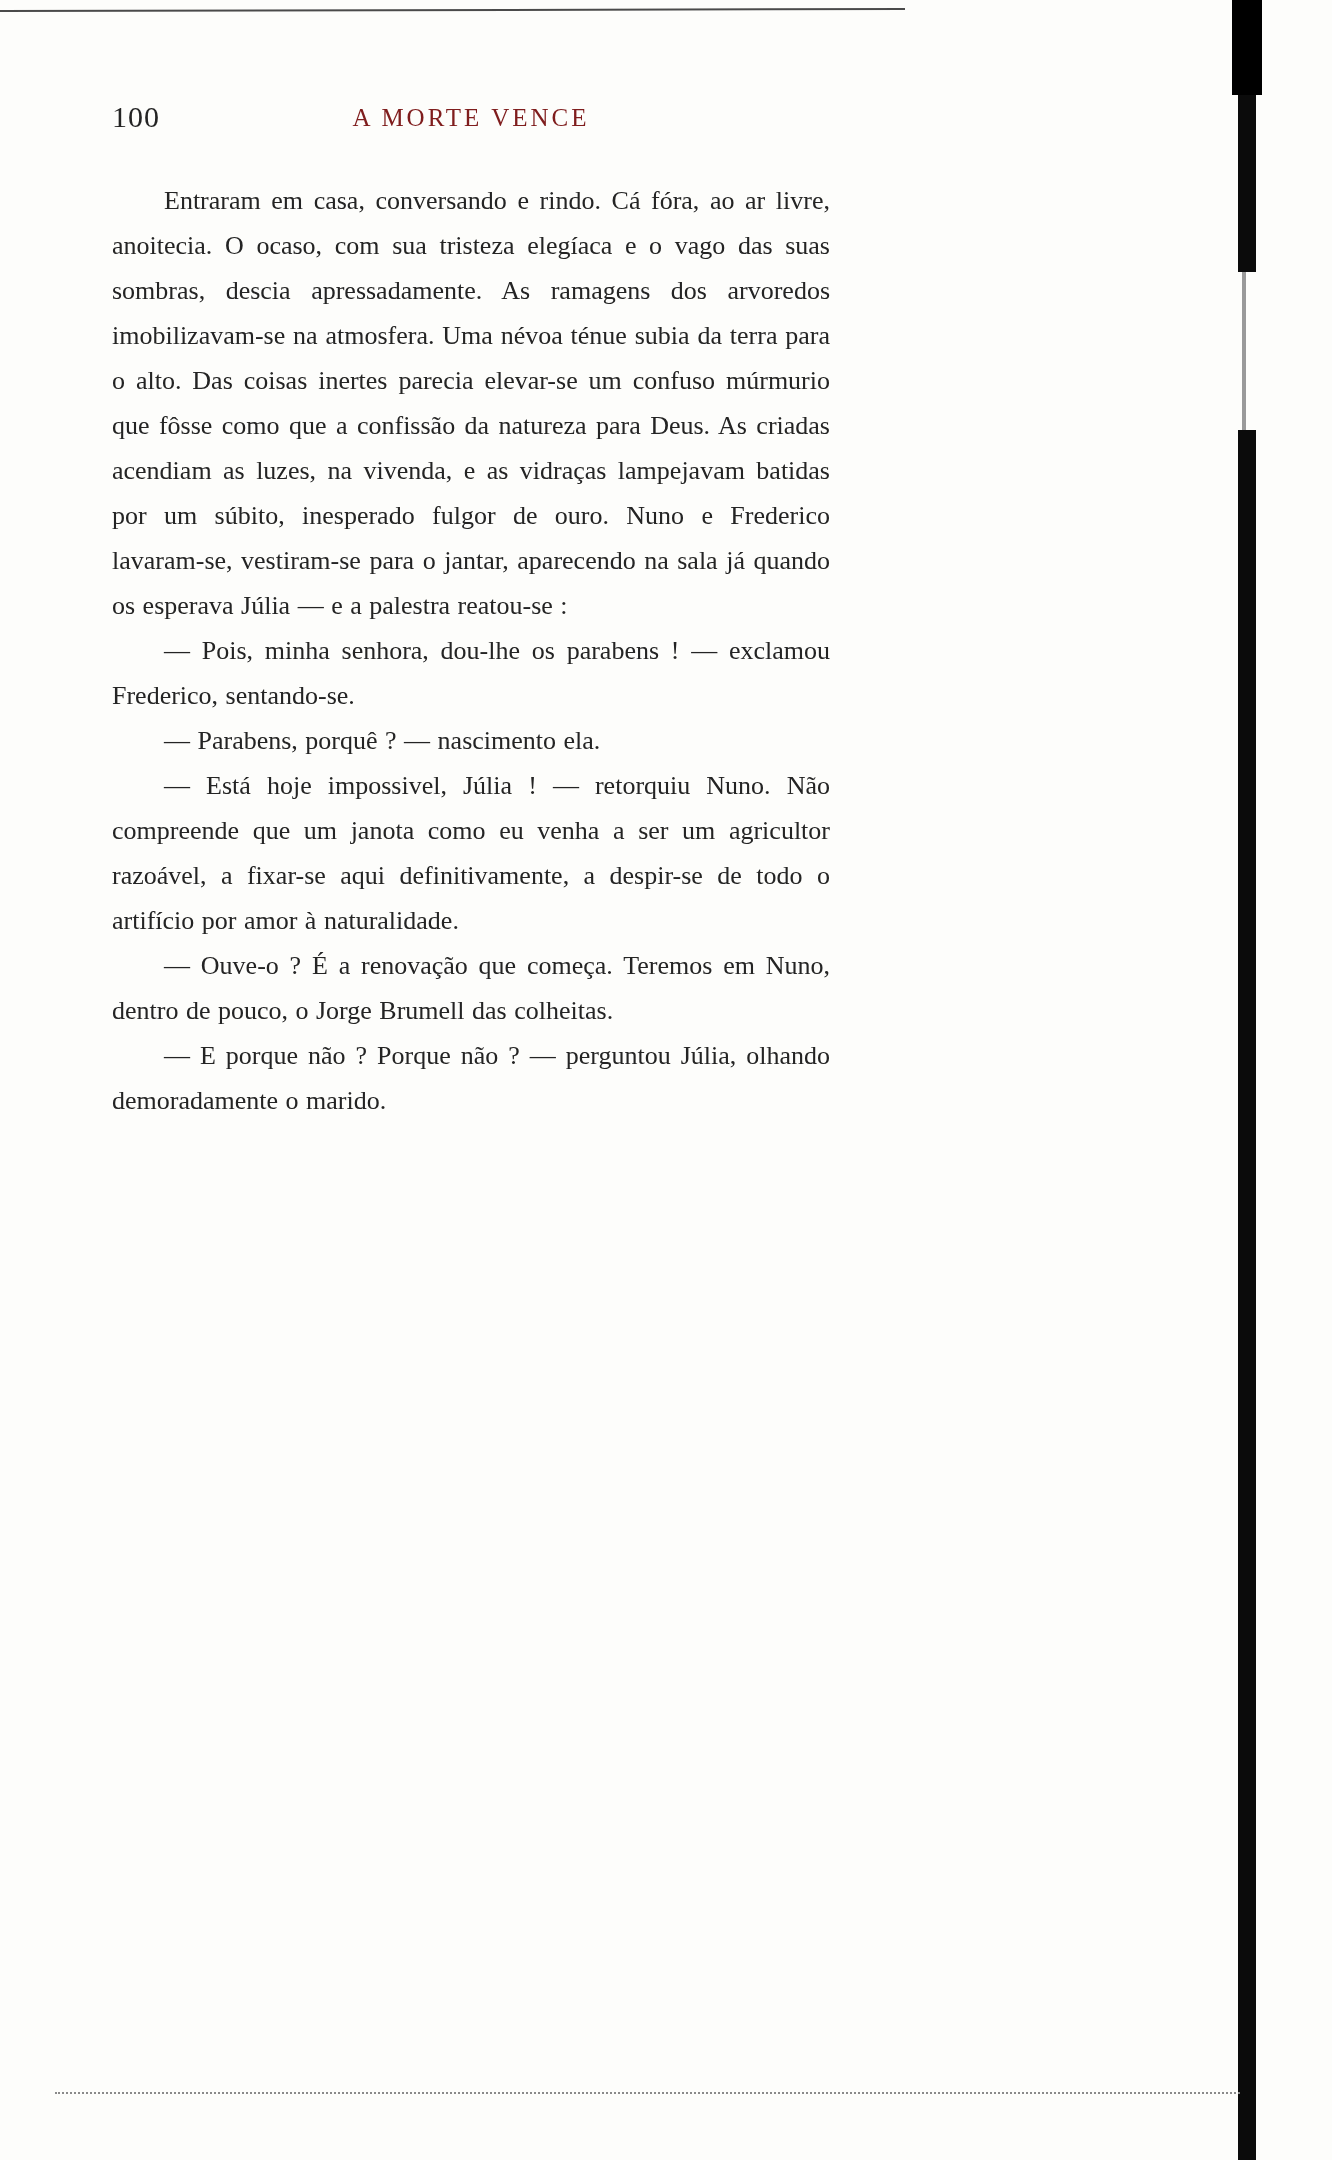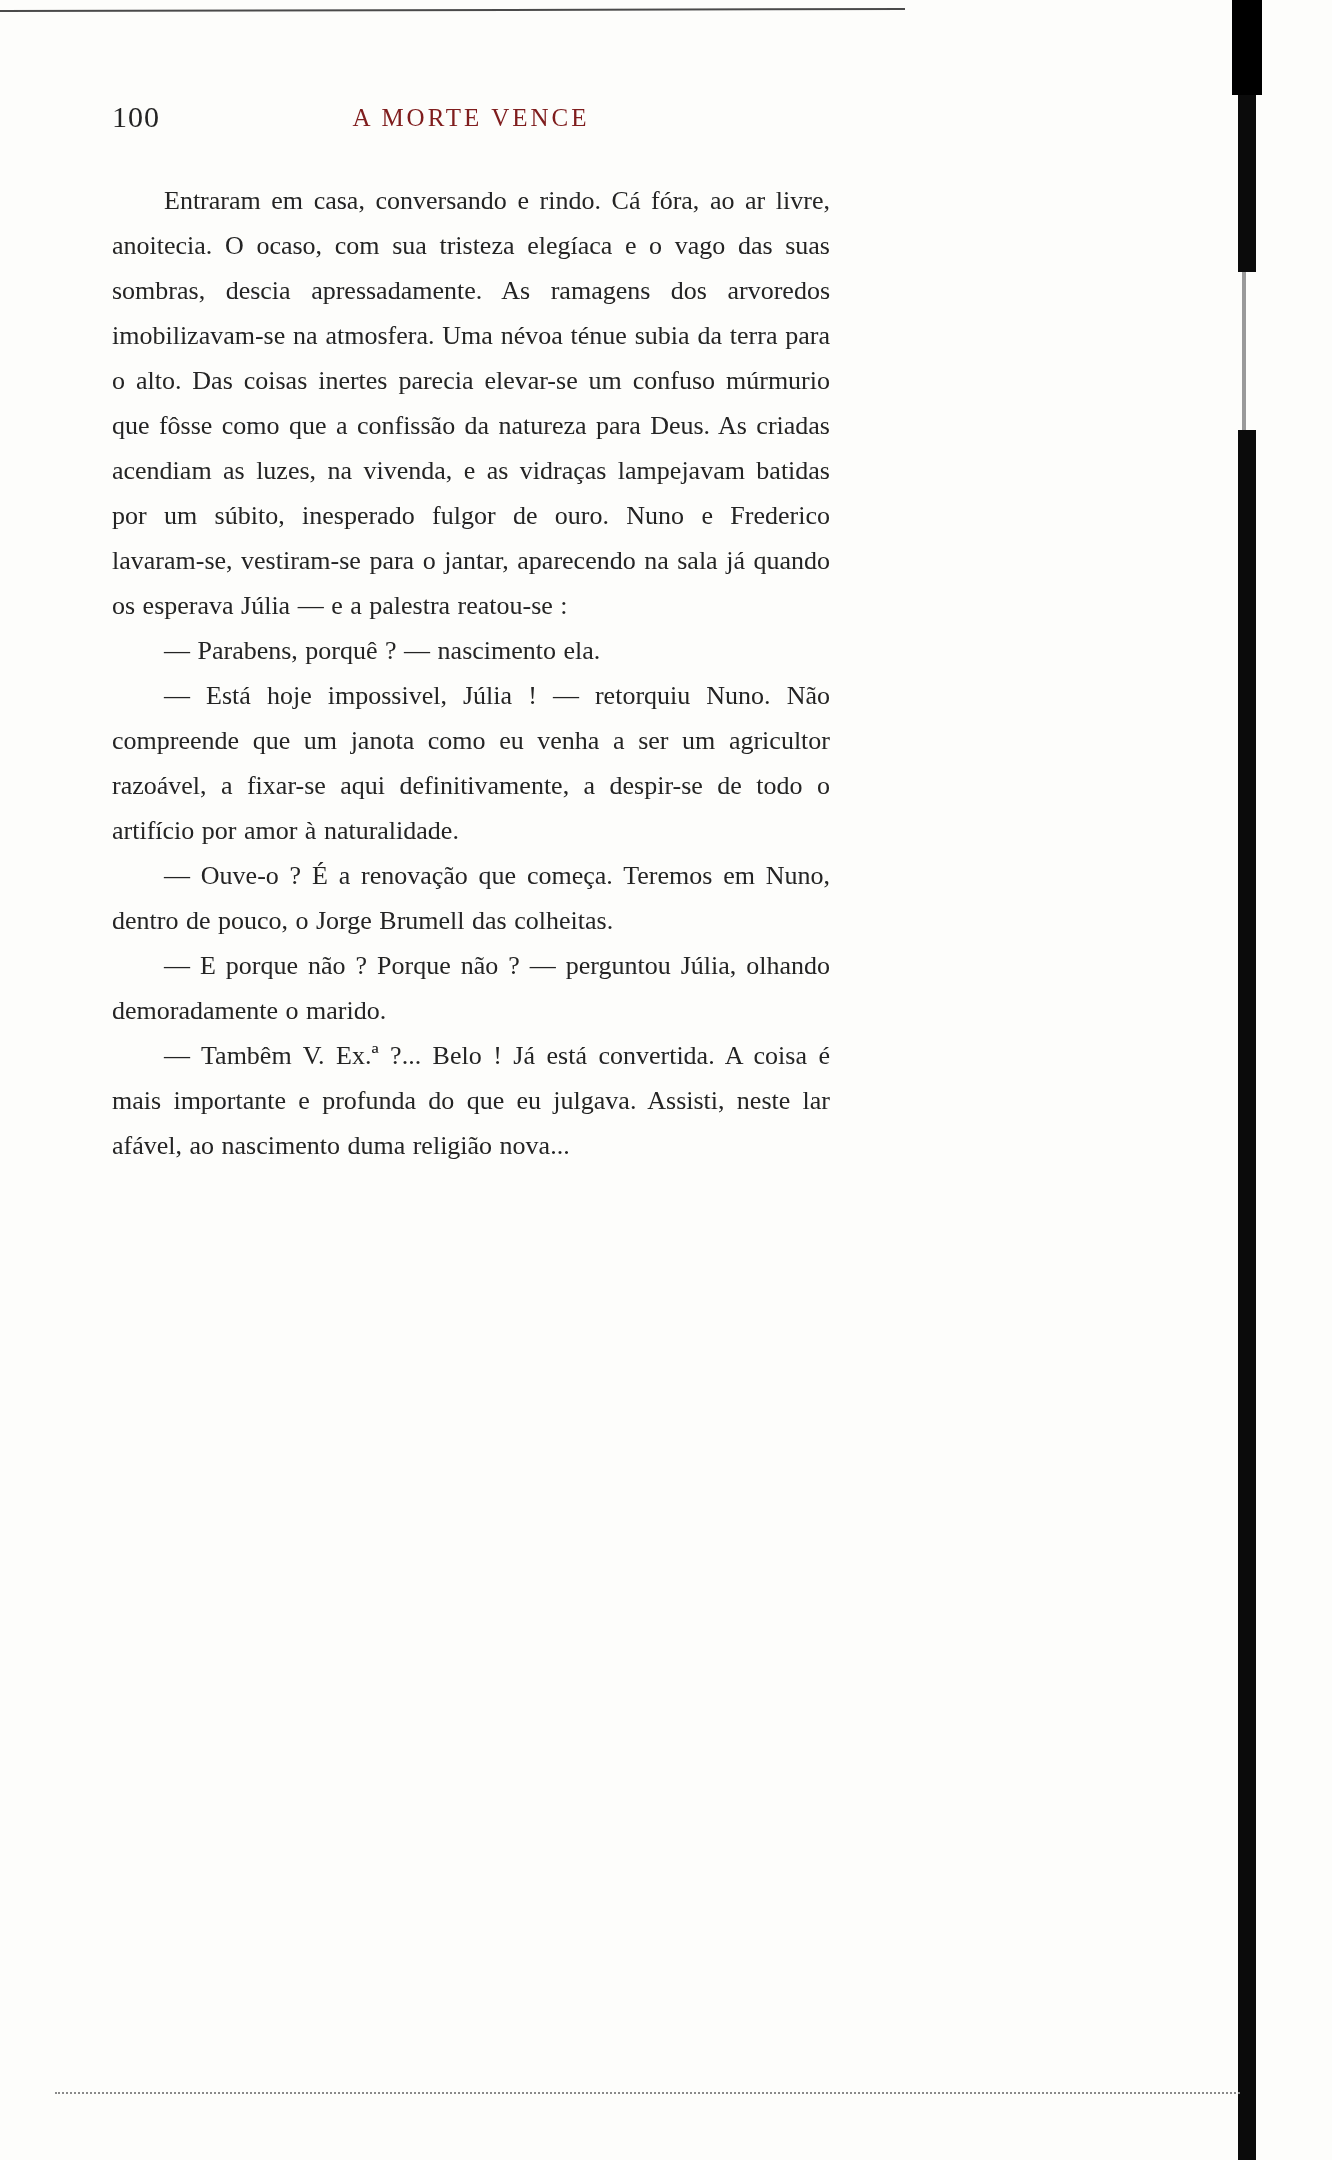--- a/index.html
+++ b/index.html
@@ -118,25 +118,25 @@
 
   <div class="hairline-top"></div>
 
   <div class="page-header">
     <span class="page-number">100</span>
     <span class="running-title">A MORTE VENCE</span>
   </div>
 
   <div class="text-block">
     <p>Entraram em casa, conversando e rindo. Cá fóra, ao ar livre, anoitecia. O ocaso, com sua tristeza elegíaca e o vago das suas sombras, descia apressadamente. As ramagens dos arvoredos imobilizavam-se na atmosfera. Uma névoa ténue subia da terra para o alto. Das coisas inertes parecia elevar-se um confuso múrmurio que fôsse como que a confissão da natureza para Deus. As criadas acendiam as luzes, na vivenda, e as vidraças lampejavam batidas por um súbito, inesperado fulgor de ouro. Nuno e Frederico lavaram-se, vestiram-se para o jantar, aparecendo na sala já quando os esperava Júlia — e a palestra reatou-se :</p>
+    <p>— Pois, minha senhora, dou-lhe os parabens ! — exclamou Frederico, sentando-se.</p>
     <p>— Parabens, porquê ? — nascimento ela.</p>
     <p>— Está hoje impossivel, Júlia ! — retorquiu Nuno. Não compreende que um janota como eu venha a ser um agricultor razoável, a fixar-se aqui definitivamente, a despir-se de todo o artifício por amor à naturalidade.</p>
     <p>— Ouve-o ? É a renovação que começa. Teremos em Nuno, dentro de pouco, o Jorge Brumell das colheitas.</p>
     <p>— E porque não ? Porque não ? — perguntou Júlia, olhando demoradamente o marido.</p>
-    <p>— Tambêm V. Ex.ª ?... Belo ! Já está convertida. A coisa é mais importante e profunda do que eu julgava. Assisti, neste lar afável, ao nascimento duma religião nova...</p>
   </div>
 
   <div class="binding-bar"></div>
   <div class="binding-bar-blob"></div>
   <div class="binding-bar-notch"></div>
   <div class="binding-bar-thin"></div>
 
   <div class="hairline-bottom"></div>
 
 </div>

